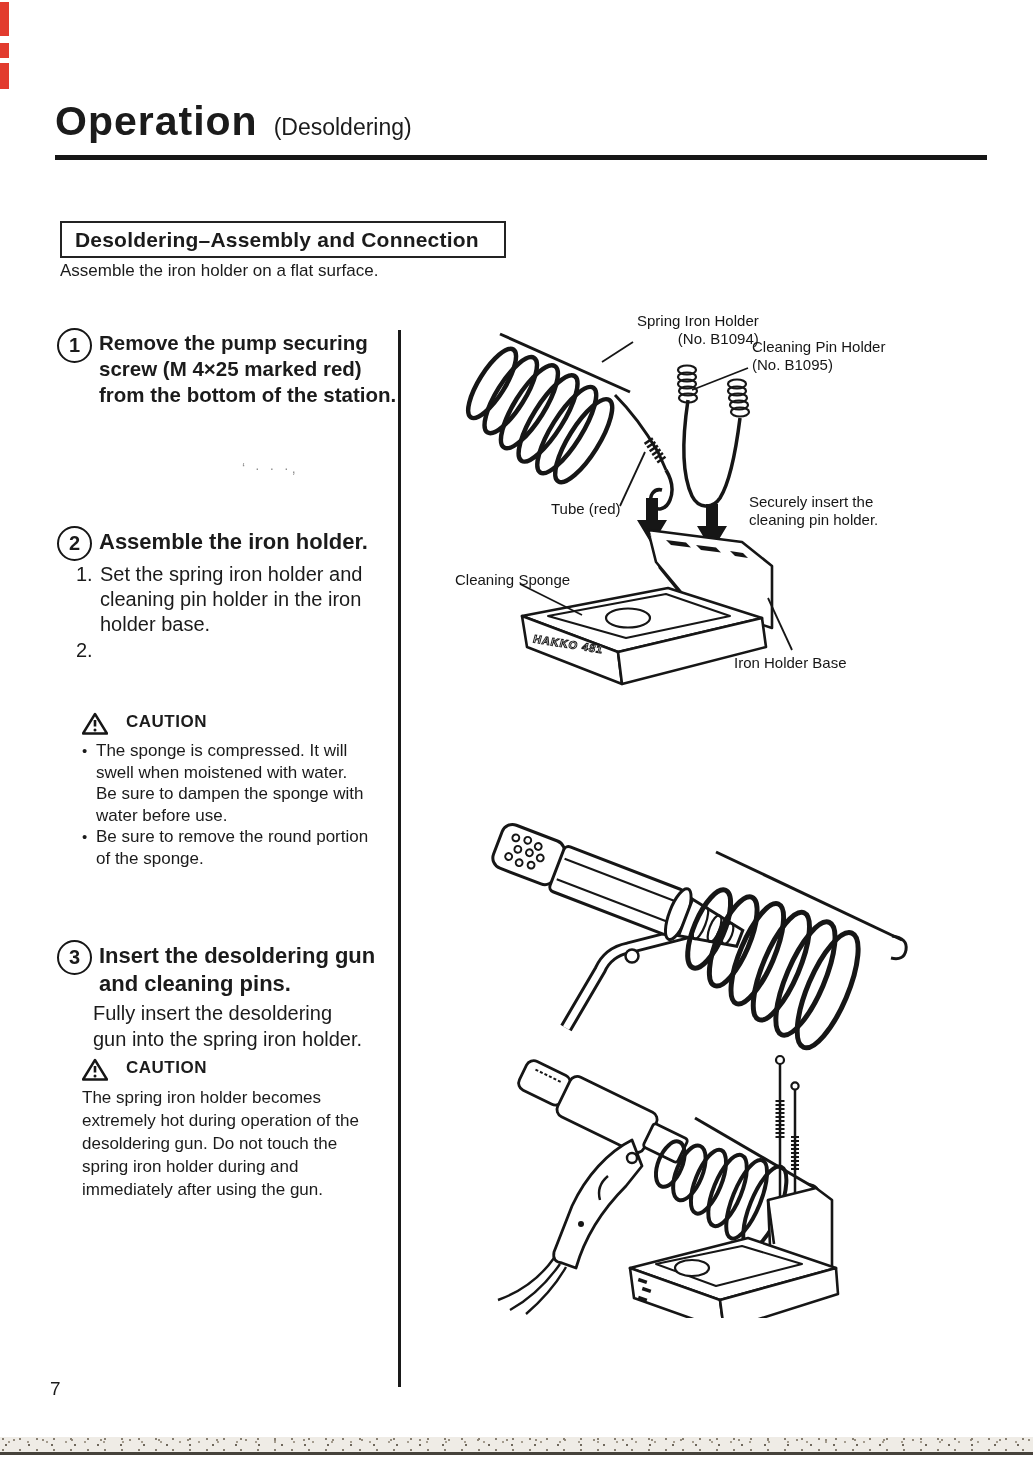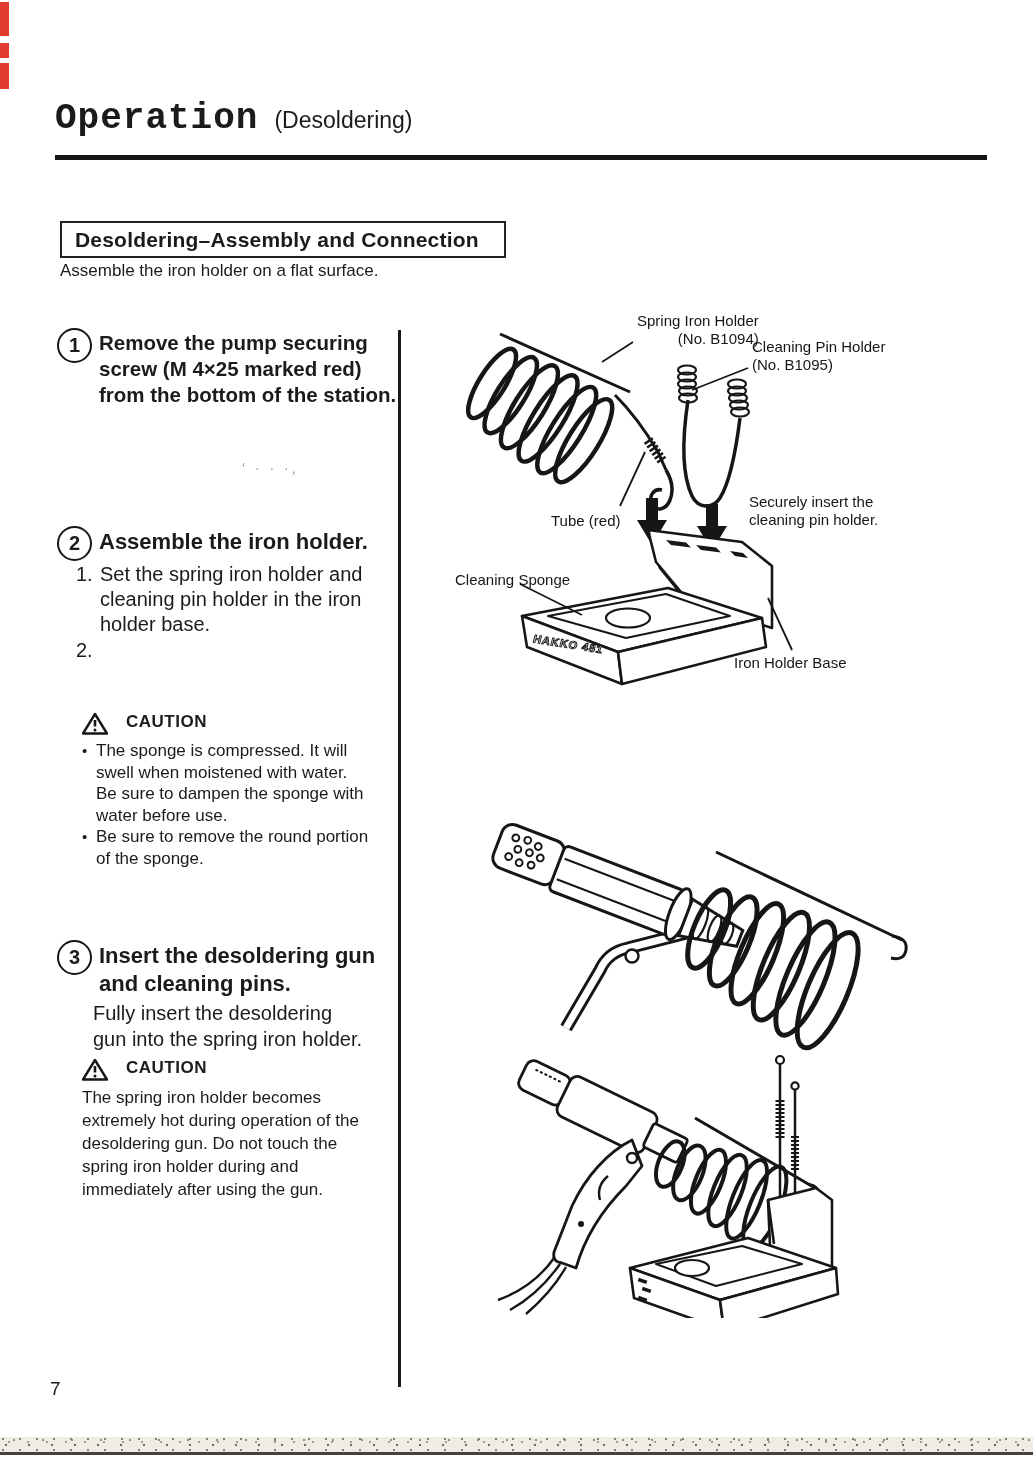--- a/index.html
+++ b/index.html
@@ -3,21 +3,21 @@
 <meta charset="utf-8">
 <style>
   html,body{margin:0;padding:0;background:#d8d8d8;}
   .page{position:relative;width:1033px;height:1459px;background:#ffffff;overflow:hidden;
         font-family:"Liberation Sans",sans-serif;color:#1b1b1b;margin:0 auto;}
   .abs{position:absolute;}
   .preline{white-space:pre-line;}
 
   
   .title-row{left:55px;top:98px;display:flex;align-items:baseline;gap:16px;}
-  .main-title{font-size:36px;font-weight:bold;letter-spacing:1px;font-family:Liberation Mono, monospace;}
+  .main-title{font-size:41px;font-weight:bold;letter-spacing:1px;}
   .sub-title{font-size:23px;}
   .title-rule{left:55px;top:155px;width:932px;height:5px;background:#161616;}
 
   
   .heading-box{left:60px;top:221px;width:442px;height:33px;border:2px solid #232323;
                display:flex;align-items:center;}
   .heading-box span{font-size:21px;font-weight:bold;padding-left:13px;letter-spacing:.2px;}
   .intro{left:60px;top:261px;font-size:17px;}
 
   .divider{left:398px;top:330px;width:3px;height:1057px;background:#1a1a1a;}
@@ -220,21 +220,21 @@
         <line x1="318" y1="68" x2="262" y2="90"></line>
         <line x1="190" y1="206" x2="215" y2="152"></line>
         <line x1="90" y1="284" x2="152" y2="315"></line>
         <line x1="362" y1="350" x2="338" y2="298"></line>
       </g>
     </svg>
     <div class="abs fig-label preline" style="left:207px;top:12px;text-align:right;">Spring Iron Holder
 (No. B1094)</div>
     <div class="abs fig-label preline" style="left:322px;top:38px;">Cleaning Pin Holder
 (No. B1095)</div>
-    <div class="abs fig-label" style="left:121px;top:212px;">Tube (red)</div>
+    <div class="abs fig-label" style="left:121px;top:200px;">Tube (red)</div>
     <div class="abs fig-label preline" style="left:319px;top:193px;width:160px;">Securely insert the
 cleaning pin holder.</div>
     <div class="abs fig-label" style="left:25px;top:271px;">Cleaning Sponge</div>
     <div class="abs fig-label" style="left:304px;top:354px;">Iron Holder Base</div>
     <div class="abs base-logo" style="left:103px;top:338px;">HAKKO 481</div>
   </div>
 
   <div class="abs" style="left:480px;top:790px;width:430px;height:270px;">
     <svg width="430" height="270" viewBox="0 0 430 270">
 

